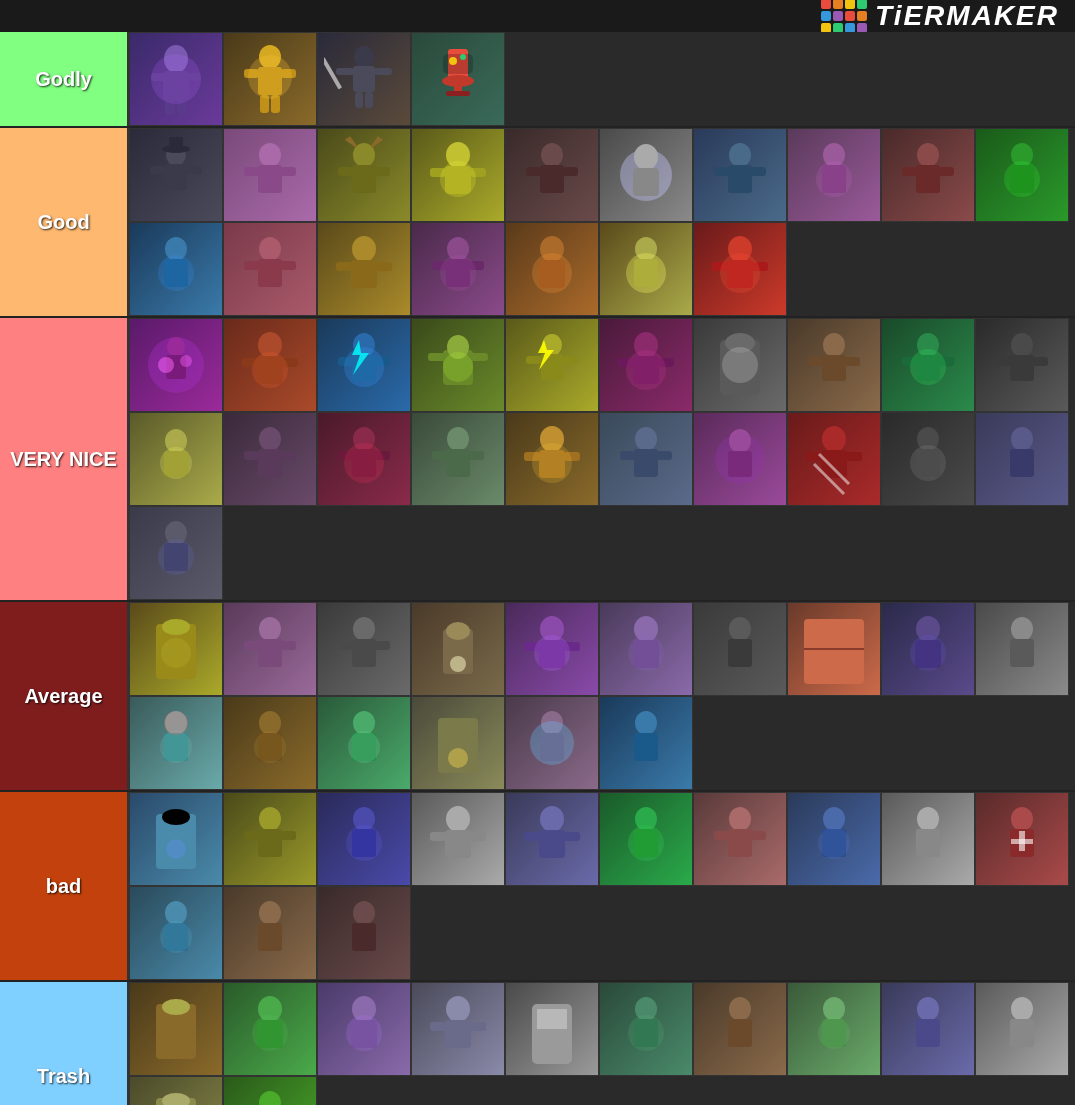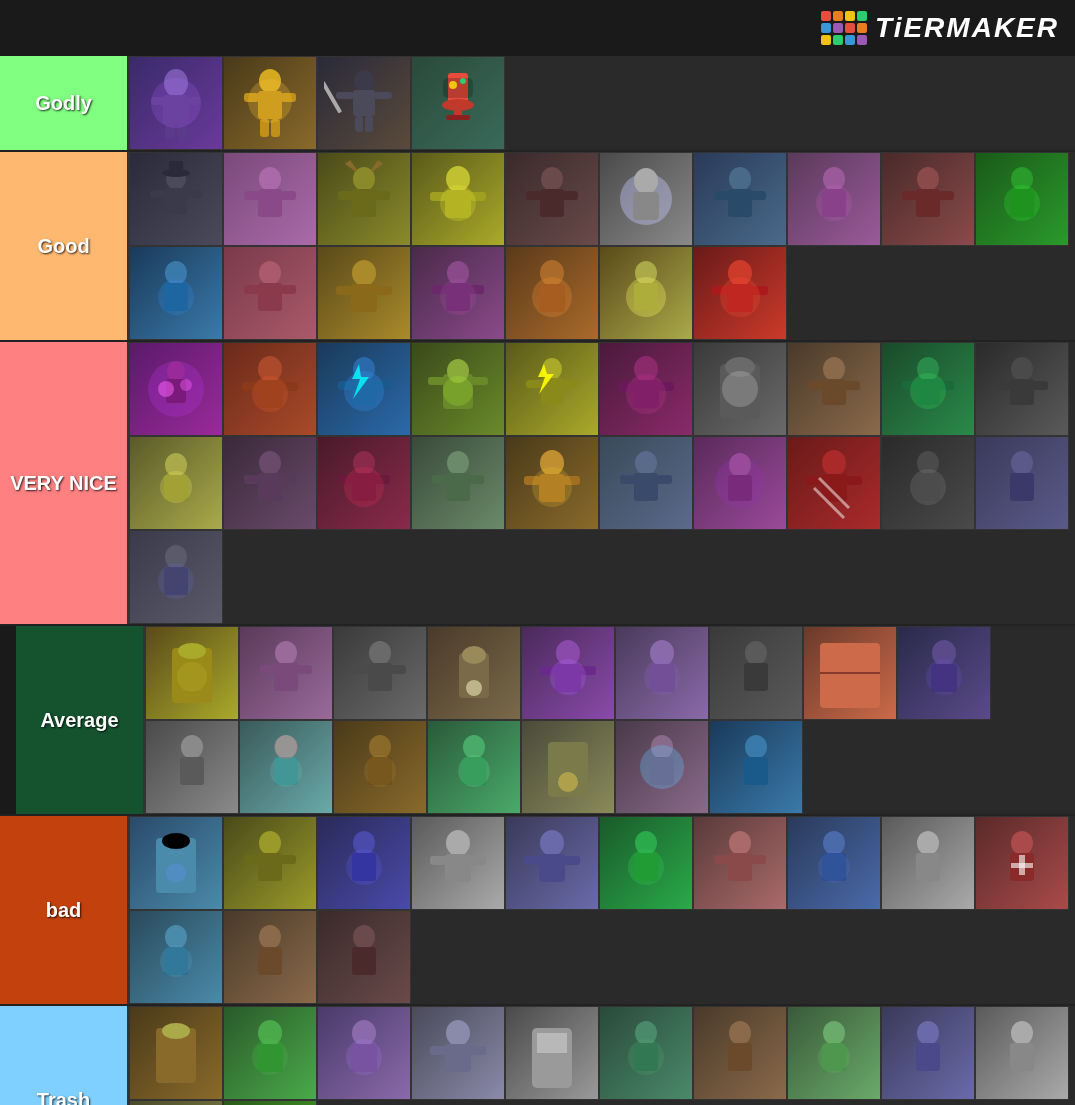--- a/index.html
+++ b/index.html
@@ -10,21 +10,21 @@
     }
     .tier-maker-container {
       width: 1075px;
     }
     .header {
       background: #1a1a1a;
       display: flex;
       align-items: center;
       justify-content: flex-end;
       padding: 8px 16px;
-      height: 56px;
+      height: 32px;
     }
     .logo-container {
       display: flex;
       align-items: center;
       gap: 8px;
     }
     .logo-grid {
       display: grid;
       grid-template-columns: repeat(4, 10px);
       grid-template-rows: repeat(3, 10px);
@@ -81,21 +81,21 @@
       align-items: center;
       justify-content: center;
       font-size: 9px;
       color: rgba(255,255,255,0.5);
       text-align: center;
     }
     
     .godly { background-color: #80ff80; }
     .very-nice { background-color: #ff8080; }
     .good { background-color: #ffb870; }
-    .average { background-color: #14532d; margin-left: 16px; }
+    .average { background-color: #7f1d1d; }
     .bad { background-color: #c2410c; }
     .trash { background-color: #80d0ff; }
   </style>
 </head>
 <body>
 
 <div class="tier-maker-container">
 
   <div class="header">
     <div class="logo-container">

